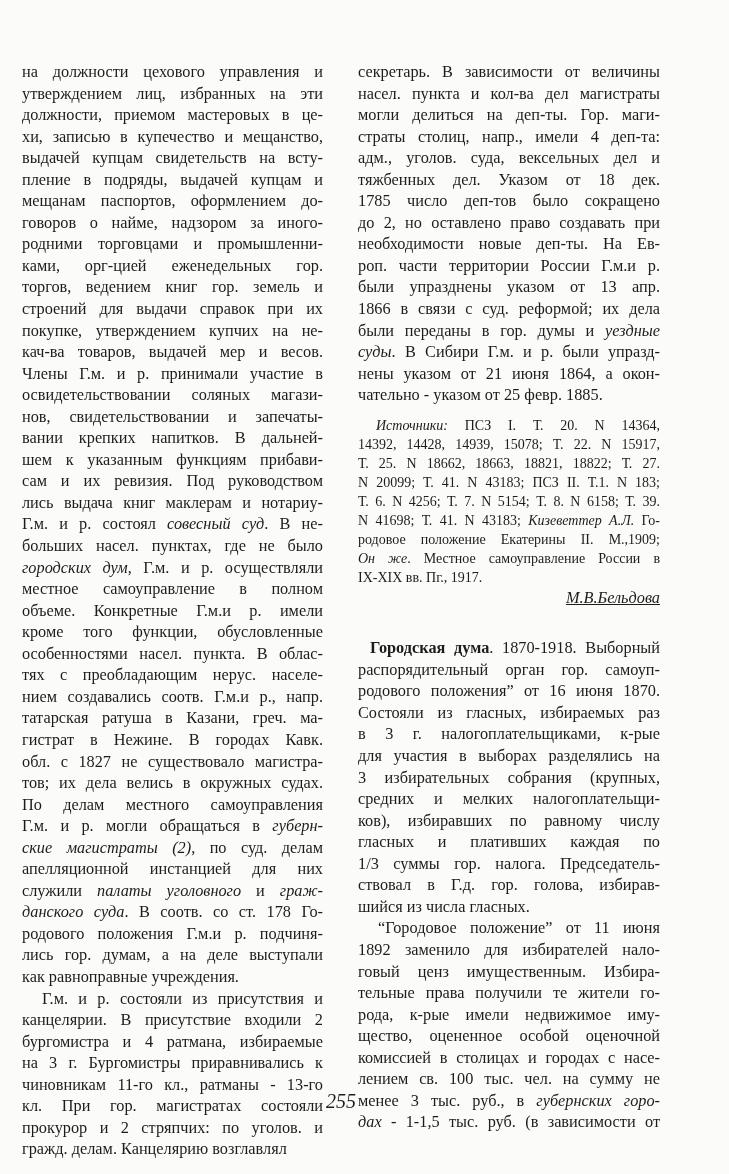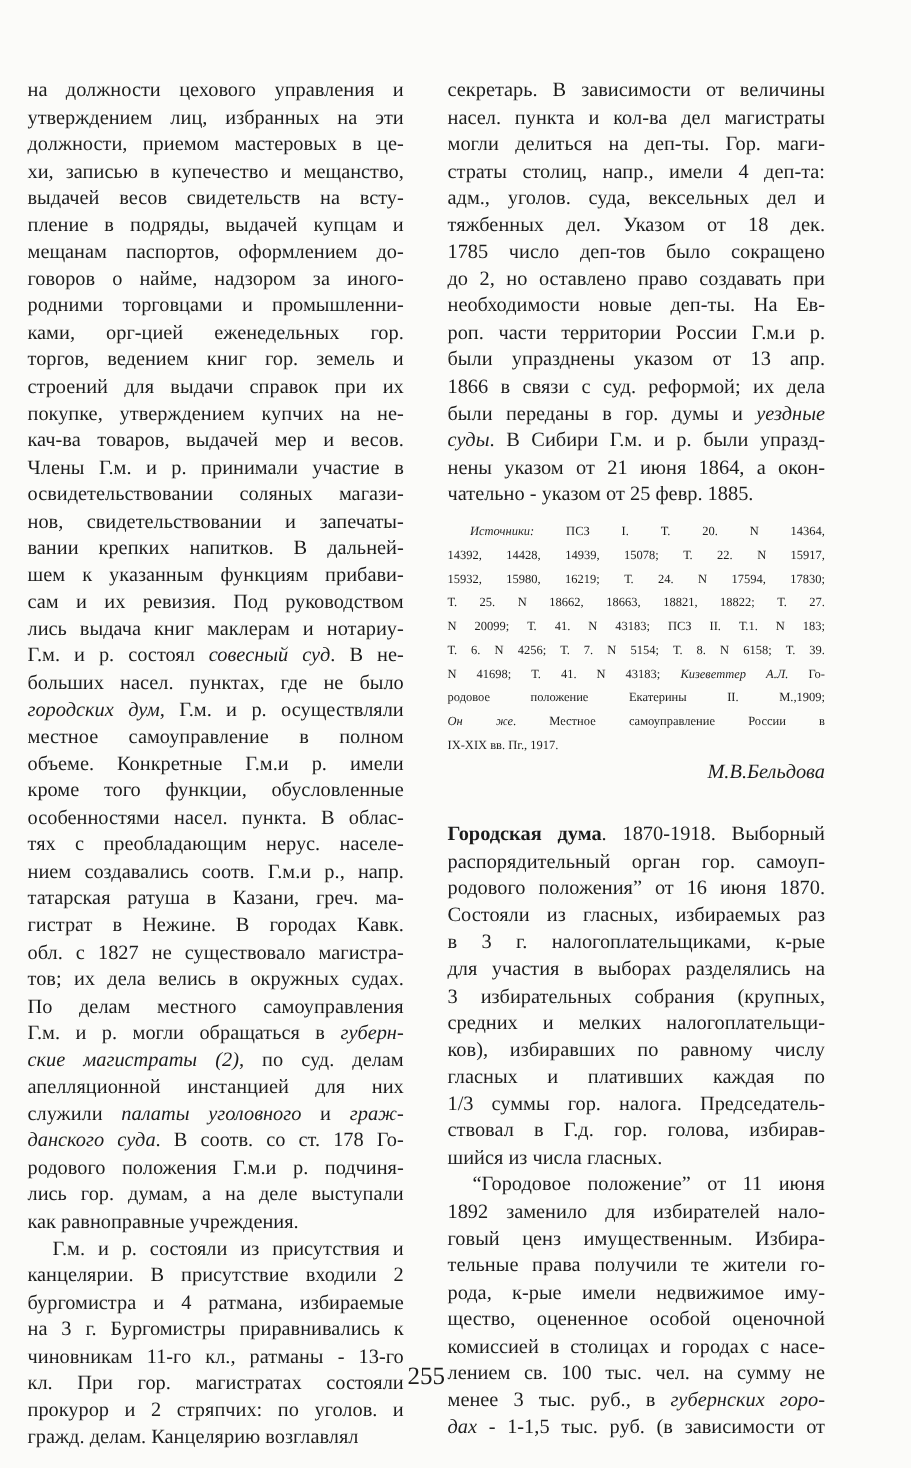--- a/index.html
+++ b/index.html
@@ -9,38 +9,38 @@
   }
   .col { position:absolute; top:61px; }
   .col-left { left:22px; width:301px; }
   .col-right { left:358px; width:302px; }
   .line {
     display:block; height:21.55px; line-height:21.55px; font-size:16.3px;
     white-space:nowrap; text-align:justify; text-align-last:justify;
   }
   .line.last { text-align-last:left; }
   .line.indent { padding-left:20px; }
-  .src .line { font-size:10px; height:19px; line-height:19px; }
+  .src .line { font-size:14px; height:19px; line-height:19px; }
   .src .line.indent { padding-left:18px; }
   .gap-s { height:10px; }
   .gap-l { height:29px; }
-  .author { text-align-last:right; font-style:italic; }
+  .author { text-align-last:right; font-style:italic;text-decoration:underline; }
   i { font-style:italic; }
-  b { font-weight:bold; }
-  .page-number { position:absolute; left:326px; top:1090px; font-size:20px; }
+  b { font-weight:bold;margin-left:12px; }
+  .page-number { position:absolute; left:326px; top:1090px; font-size:20px; font-style:italic; }
 </style>
 </head>
 <body>
 
 <div class="col col-left" id="left-col">
     <span class="line"><span>на должности цехового управления и</span></span>
     <span class="line"><span>утверждением лиц, избранных на эти</span></span>
     <span class="line"><span>должности, приемом мастеровых в це-</span></span>
     <span class="line"><span>хи, записью в купечество и мещанство,</span></span>
-    <span class="line"><span>выдачей весов свидетельств на всту-</span></span>
+    <span class="line"><span>выдачей купцам свидетельств на всту-</span></span>
     <span class="line"><span>пление в подряды, выдачей купцам и</span></span>
     <span class="line"><span>мещанам паспортов, оформлением до-</span></span>
     <span class="line"><span>говоров о найме, надзором за иного-</span></span>
     <span class="line"><span>родними торговцами и промышленни-</span></span>
     <span class="line"><span>ками, орг-цией еженедельных гор.</span></span>
     <span class="line"><span>торгов, ведением книг гор. земель и</span></span>
     <span class="line"><span>строений для выдачи справок при их</span></span>
     <span class="line"><span>покупке, утверждением купчих на не-</span></span>
     <span class="line"><span>кач-ва товаров, выдачей мер и весов.</span></span>
     <span class="line"><span>Члены Г.м. и р. принимали участие в</span></span>
@@ -98,21 +98,20 @@
       <span class="line"><span>1866 в связи с суд. реформой; их дела</span></span>
       <span class="line"><span>были переданы в гор. думы и </span><i>уездные</i></span>
       <span class="line"><i>суды</i><span>. В Сибири Г.м. и р. были упразд-</span></span>
       <span class="line"><span>нены указом от 21 июня 1864, а окон-</span></span>
       <span class="line last"><span>чательно - указом от 25 февр. 1885.</span></span>
     </div>
   <div class="gap-s"></div>
   <div class="src" id="right-src">
       <span class="line indent"><i>Источники:</i><span> ПСЗ I. Т. 20. N 14364,</span></span>
       <span class="line"><span>14392, 14428, 14939, 15078; Т. 22. N 15917,</span></span>
-      <span class="line"><span>15932, 15980, 16219; Т. 24. N 17594, 17830;</span></span>
       <span class="line"><span>Т. 25. N 18662, 18663, 18821, 18822; Т. 27.</span></span>
       <span class="line"><span>N 20099; Т. 41. N 43183; ПСЗ II. Т.1. N 183;</span></span>
       <span class="line"><span>Т. 6. N 4256; Т. 7. N 5154; Т. 8. N 6158; Т. 39.</span></span>
       <span class="line"><span>N 41698; Т. 41. N 43183; </span><i>Кизеветтер А.Л.</i><span> Го-</span></span>
       <span class="line"><span>родовое положение Екатерины II. М.,1909;</span></span>
       <span class="line"><i>Он же</i><span>. Местное самоуправление России в</span></span>
       <span class="line last"><span>IX-XIX вв. Пг., 1917.</span></span>
     </div>
   <div class="line author">М.В.Бельдова</div>
   <div class="gap-l"></div>

